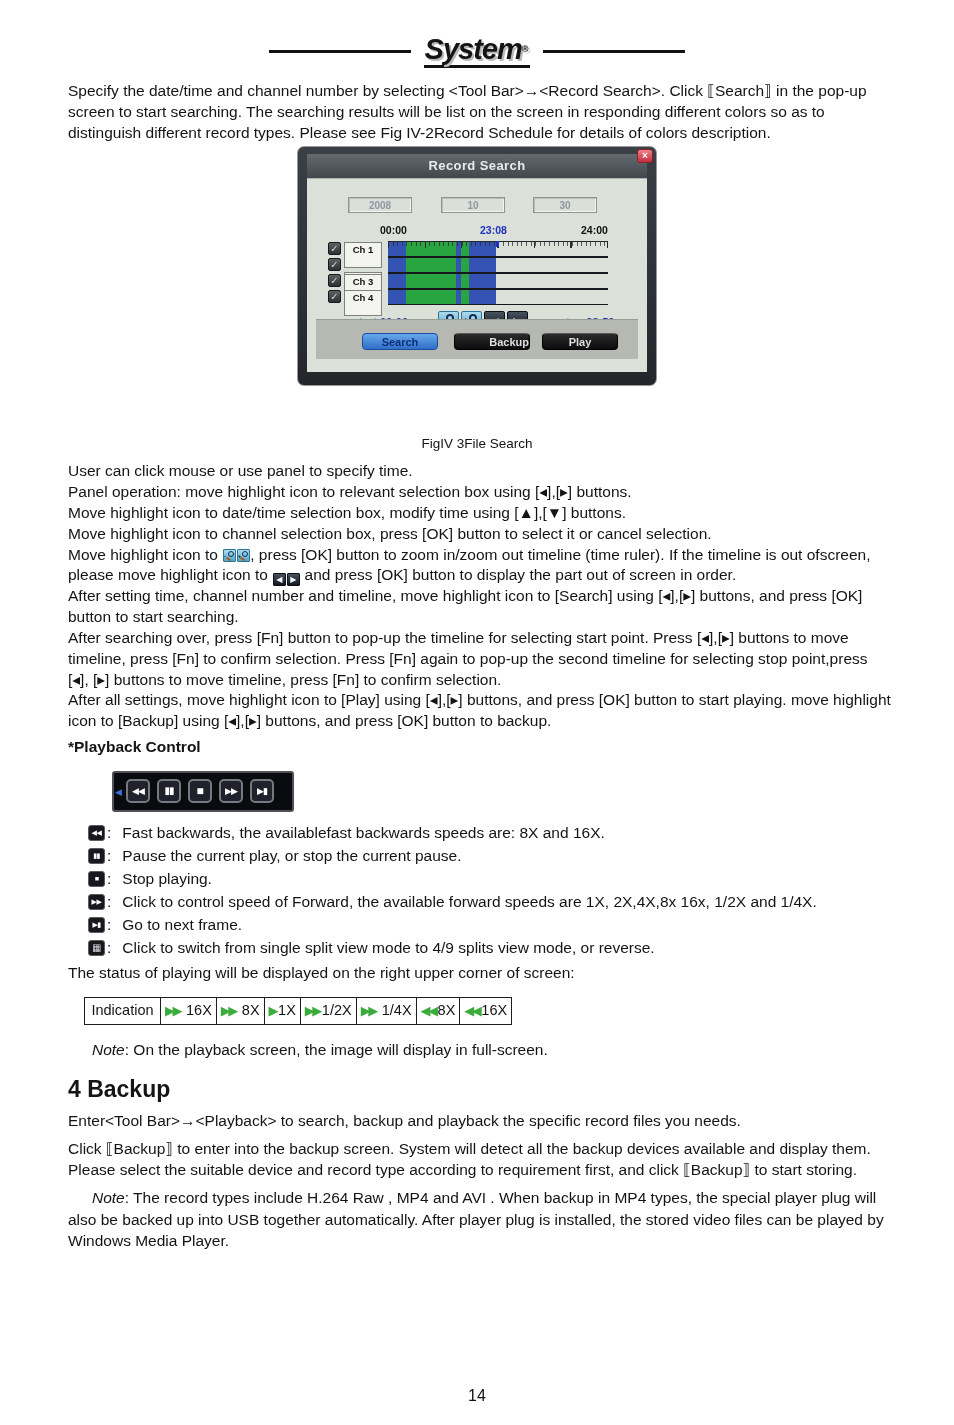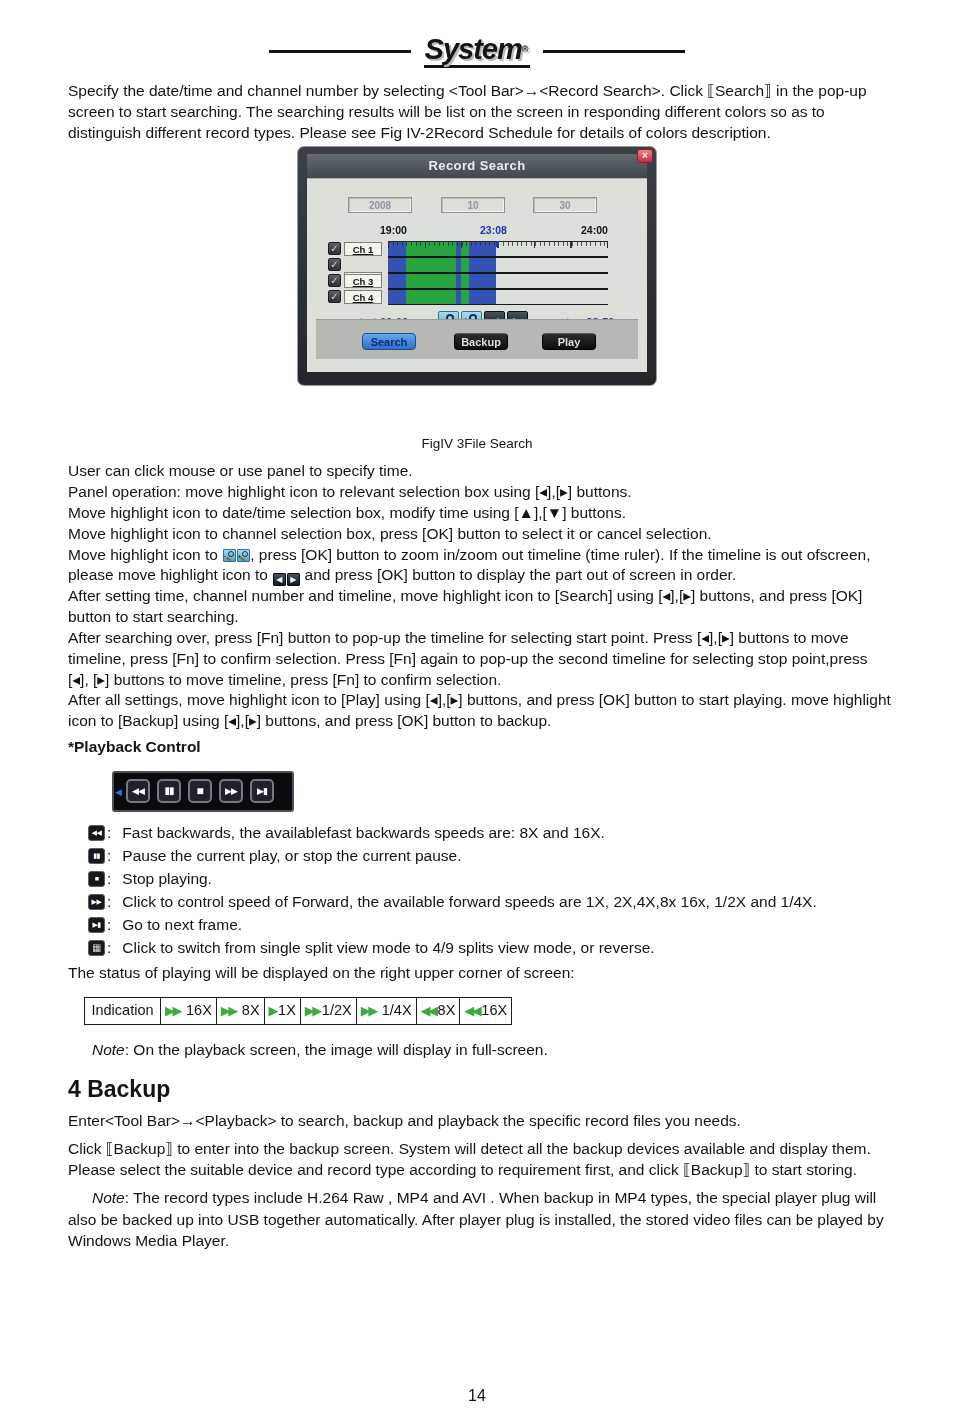--- a/index.html
+++ b/index.html
@@ -49,23 +49,23 @@
     color:#8f97a2; font-size:10px; font-weight:bold; text-align:center; line-height:15px;
   }
   .tl-label { position:absolute; top:45px; font-size:10.5px; font-weight:bold; color:#111; }
   .tl-label.mid { color:var(--label-blue); }
   .chk {
     position:absolute; left:21px; width:13px; height:13px;
     background:linear-gradient(#5e6266,#2d3135); border:1px solid #17191b; border-radius:2px;
     color:#cfd3cf; font-size:10px; line-height:12px; text-align:center; cursor:default;
   }
   .ch-label {
-    position:absolute; left:37px; width:38px; height:14px;
+    position:absolute; left:37px; width:38px; height:26px;
     background:#f3f4ef; border:1px solid #7d827d;
-    font-size:9.5px; font-weight:bold; color:#111; text-align:center; line-height:13px; cursor:default;text-decoration:underline;
+    font-size:9.5px; font-weight:bold; color:#111; text-align:center; line-height:13px; cursor:default;
   }
   .tl {
     position:absolute; left:81px; top:62px; width:220px; height:64px;
   }
   .tl-colors { position:absolute; left:0; top:0; bottom:0; width:100%; display:flex; z-index:1; }
   .tl-ruler {
     position:absolute; left:0; right:0; top:0; height:7px; z-index:2;
     border-top:1.5px solid #23262a; border-right:1.5px solid #23262a;
     background-image:
       repeating-linear-gradient(90deg,#2a2d31 0 1px,transparent 1px 36.5px),
@@ -87,26 +87,26 @@
     width:21px; height:19px; border-radius:2px; cursor:default;
     background:linear-gradient(#46525e,#11171f); border:1px solid #0b0f14;
     color:#f2f4f6; font-size:11px; line-height:18px; text-align:center;
   }
   .arrbtn.left { color:#c3c9cf; }
   .dlg-footer {
     position:absolute; left:9px; right:9px; bottom:13px; height:40px;
     background:#b5b9b2; border-top:1px solid #989d96;
   }
   .dlg-btn {
-    position:absolute; top:13px; width:54px; height:17px; border-radius:4px; cursor:default;
+    position:absolute; top:13px; width:76px; height:17px; border-radius:4px; cursor:default;
     font-size:11px; font-weight:bold; text-align:center; line-height:16px;
   }
   .dlg-btn.search { left:46px; background:linear-gradient(#67a8ec,var(--search-blue)); border:1px solid #1c4c9c; color:#0f2f7c; }
   .dlg-btn.dark { background:linear-gradient(#2c2c2c,#0c0c0c); border:1px solid #000; border-top-color:#5a5a5a; color:#dfdfdf; }
-  .dlg-btn.backup { left:138px; }
+  .dlg-btn.backup { left:138px;text-align:right; }
   .dlg-btn.play { left:226px; }
   
   .caption { text-align:center; font-size:13.5px; margin:50px 0 10px; color:#141414; }
   
   .magmini {
     position:relative; display:inline-block; width:13px; height:13px; vertical-align:-2px; border-radius:1px;
     background:linear-gradient(#aadcec,#53a3c8); border:1px solid #2d7396; margin:0 0.5px;
   }
   .magmini .lens { position:absolute; left:4px; top:1px; width:6px; height:6px; border:1.5px solid #142f5c; border-radius:50%; }
   .magmini .handle { position:absolute; left:2px; top:8px; width:5px; height:2px; background:#a05e1c; transform:rotate(38deg); }
@@ -173,21 +173,21 @@
 
 <div class="dialog">
   <div class="dlg-close">×</div>
   <div class="dlg-title">Record Search</div>
   <div class="dlg-body">
 
     <div class="date-box" style="left:41px">2008</div>
     <div class="date-box" style="left:134px">10</div>
     <div class="date-box" style="left:226px">30</div>
 
-    <div class="tl-label" style="left:73px">19:00</div>
+    <div class="tl-label" style="left:73px">00:00</div>
     <div class="tl-label mid" style="left:173px">23:08</div>
     <div class="tl-label" style="left:274px">24:00</div>
 
     <div class="chk" style="top:63px">✓</div>
     <div class="chk" style="top:79px">✓</div>
     <div class="chk" style="top:95px">✓</div>
     <div class="chk" style="top:111px">✓</div>
 
     <div class="ch-label" style="top:63px">Ch 1</div>
     <div class="ch-label" style="top:93px">Ch 2</div>

